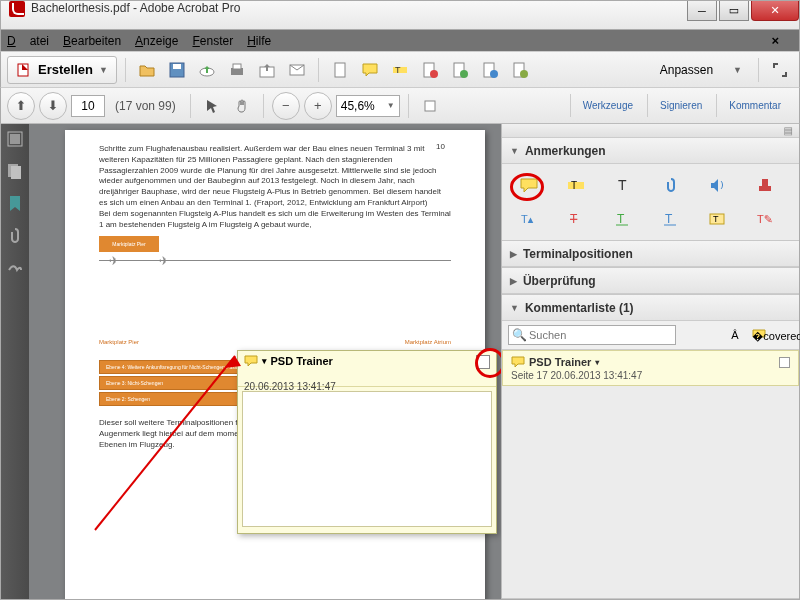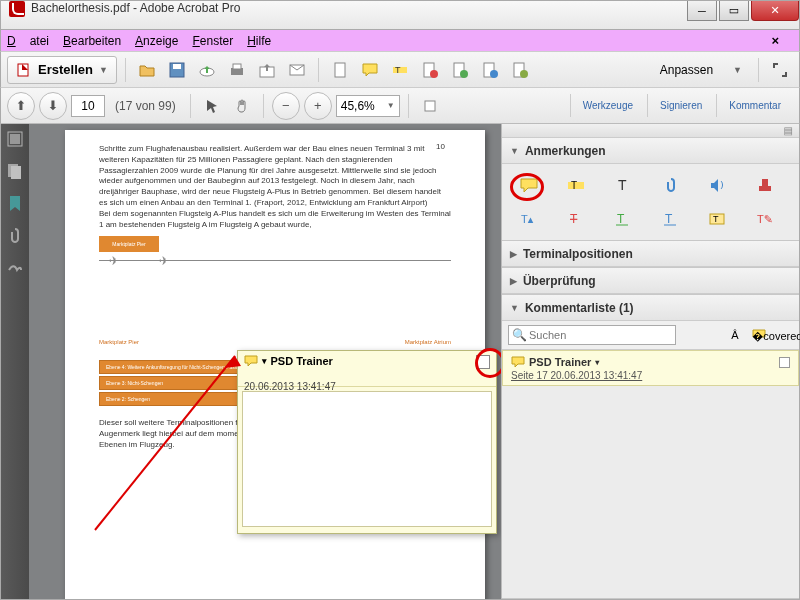--- a/index.html
+++ b/index.html
@@ -8,21 +8,21 @@
 
 .titlebar { height: 30px; background: linear-gradient(to bottom, #f8f8f8, #e8e8e8); border: 1px solid #aaa; display: flex; align-items: flex-start; padding: 0 0 0 8px; }
 .titlebar .icon { width: 16px; height: 16px; background: #b00; border-radius: 2px; margin-right: 6px; position: relative; }
 .titlebar .icon::after { content: ""; position: absolute; top: 2px; left: 3px; width: 10px; height: 10px; border: 2px solid #fff; border-radius: 0 0 0 6px; border-top: none; border-right: none; }
 .titlebar .title { font-size: 12px; color: #333; flex: 1; }
 .winbtns { display: flex; height: 100%; }
 .winbtn { width: 30px; height: 20px; border: 1px solid #888; border-top: none; margin-left: 2px; display: flex; align-items: center; justify-content: center; font-size: 11px; background: linear-gradient(#f2f2f2,#d8d8d8); }
 .winbtn.close { width: 48px; background: linear-gradient(#e07070,#c83030); color: #fff; border-color: #a02020; border-radius: 0 0 4px 4px; }
 
 
-.menubar { height: 22px; background: #f0abfc; border-left: 1px solid #aaa; border-right: 1px solid #aaa; border-bottom: 1px solid #ccc; display: flex; align-items: center; padding: 0 6px; font-size: 12px; }
+.menubar { height: 22px; background: #737373; border-left: 1px solid #aaa; border-right: 1px solid #aaa; border-bottom: 1px solid #ccc; display: flex; align-items: center; padding: 0 6px; font-size: 12px; }
 .menubar span { margin-right: 14px; cursor: default; }
 .menubar span u { text-decoration: underline; }
 .menubar .closex { margin-left: auto; font-weight: bold; font-size: 13px; }
 
 
 .toolbar { height: 36px; background: linear-gradient(#f6f6f6,#e7e7e7); border-left: 1px solid #aaa; border-right: 1px solid #aaa; border-bottom: 1px solid #ccc; display: flex; align-items: center; padding: 0 6px; gap: 4px; }
 .tbtn { width: 26px; height: 26px; border: 1px solid transparent; border-radius: 3px; display: flex; align-items: center; justify-content: center; }
 .createbtn { height: 28px; padding: 0 8px; border: 1px solid #bbb; border-radius: 3px; background: linear-gradient(#fff,#ebebeb); display: flex; align-items: center; gap: 6px; font-size: 13px; font-weight: bold; }
 .sep { width: 1px; height: 24px; background: #ccc; margin: 0 4px; }
 .anpassen { margin-left: auto; display: flex; align-items: center; gap: 20px; font-size: 12px; padding: 4px 8px; }
@@ -68,21 +68,21 @@
 .rhead { height: 26px; background: linear-gradient(#f4f4f4,#e4e4e4); display: flex; align-items: center; padding: 0 8px; font-weight: bold; color: #333; gap: 6px; border-bottom: 1px solid #ccc; }
 .rhead .tri { font-size: 9px; color: #666; }
 .toolgrid { padding: 8px 10px; display: grid; grid-template-columns: repeat(6, 1fr); gap: 8px 6px; }
 .toolgrid .tool { width: 34px; height: 26px; display: flex; align-items: center; justify-content: center; border: 1px solid transparent; border-radius: 3px; }
 .searchrow { padding: 4px 6px; display: flex; align-items: center; gap: 4px; border-bottom: 1px solid #ccc; background:#f0f0f0; }
 .searchrow input { flex: 1; height: 20px; font-size: 11px; padding: 0 4px 0 20px; border: 1px solid #aaa; background: #fff; }
 .searchwrap { position: relative; flex: 1; }
 .searchwrap .mag { position: absolute; left: 4px; top: 3px; font-size: 12px; color: #888; }
 .commentitem { background: #fdfcdd; border: 1px solid #d8d49a; margin: 0; padding: 4px 8px; font-size: 11px; }
 .commentitem .c1 { display: flex; align-items: center; gap: 4px; font-weight: bold; color: #333; }
-.commentitem .c2 { color: #555; font-size: 10px; margin-top: 1px; text-decoration: underline; }
+.commentitem .c2 { color: #555; font-size: 10px; margin-top: 1px; }
 .commentitem .chk { margin-left: auto; width: 11px; height: 11px; border: 1px solid #999; background: #fff; }
 
 
 svg { display: block; }
 </style>
 </head>
 <body>
 
 <div class="titlebar">
   <div class="icon"></div>

